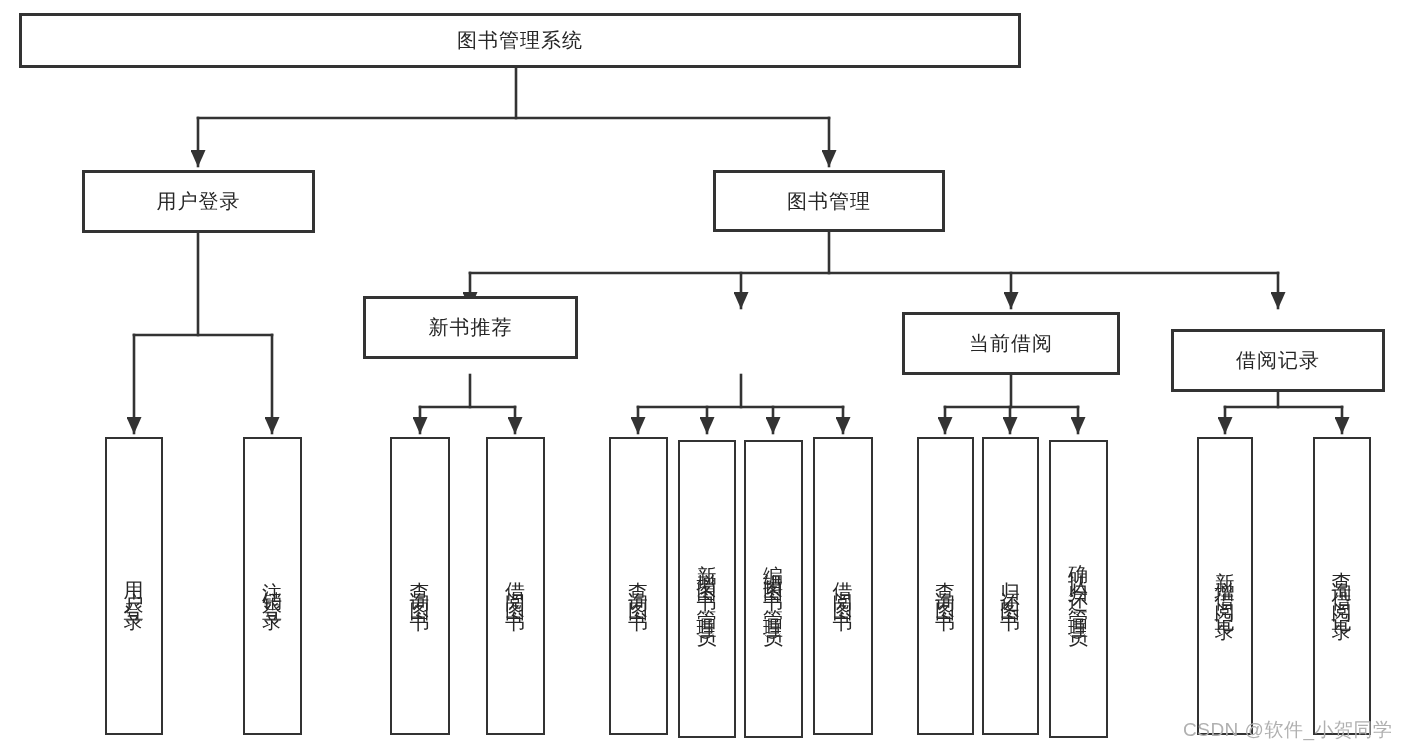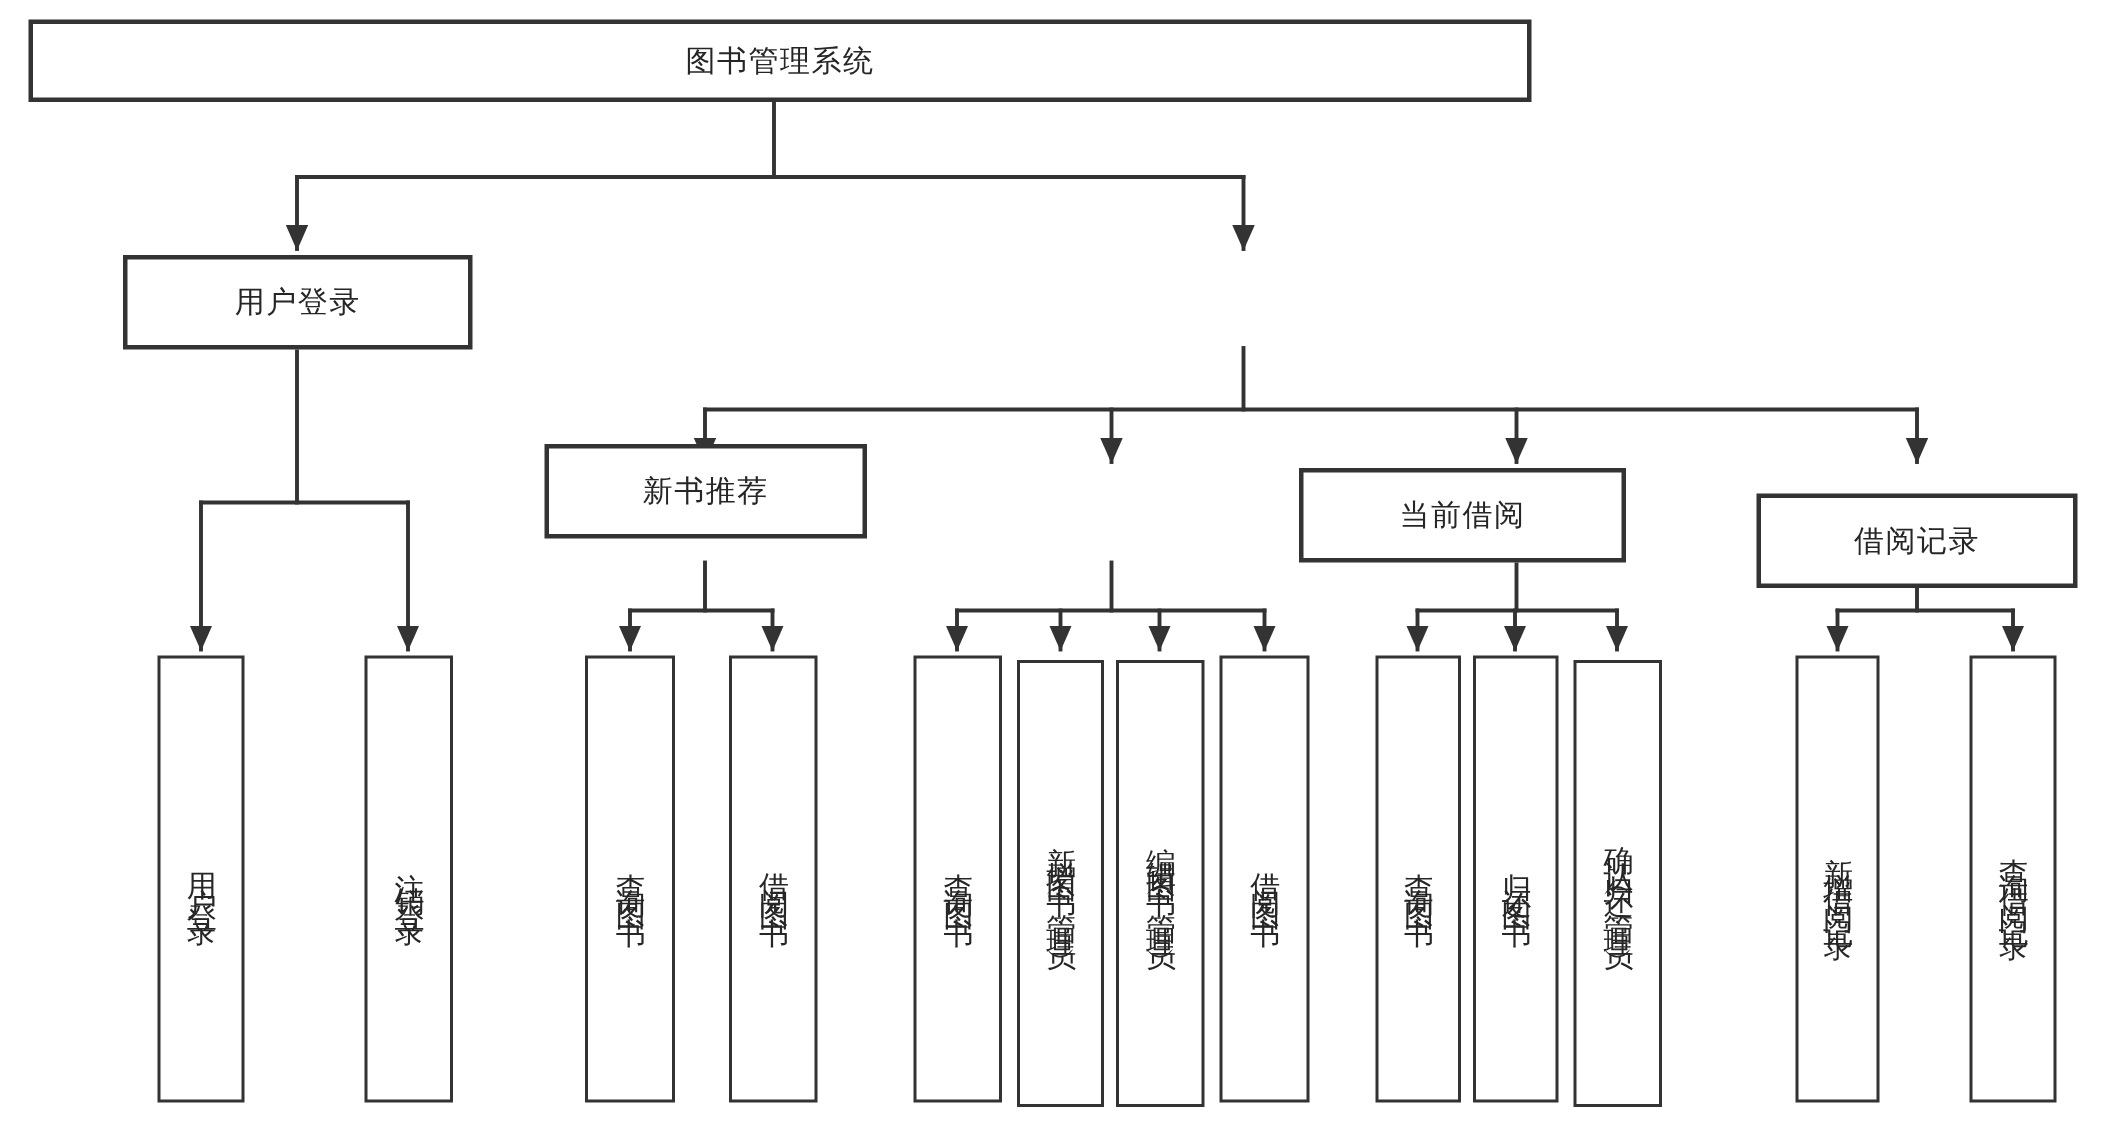--- a/index.html
+++ b/index.html
@@ -118,25 +118,28 @@
     </g>
   </svg>
 
   <div class="node h" style="left:19px; top:13px; width:1002px; height:55px">
     <span class="label">图书管理系统</span>
   </div>
 
   <div class="node h" style="left:82px; top:170px; width:233px; height:63px">
     <span class="label">用户登录</span>
   </div>
+  <div class="node h" style="left:713px; top:170px; width:232px; height:62px">
+    <span class="label">图书管理</span>
+  </div>
 
   <div class="node h" style="left:363px; top:296px; width:215px; height:63px">
     <span class="label">新书推荐</span>
   </div>
-  <div class="node h" style="left:866px; top:312px; width:218px; height:63px">
+  <div class="node h" style="left:902px; top:312px; width:218px; height:63px">
     <span class="label">当前借阅</span>
   </div>
   <div class="node h" style="left:1171px; top:329px; width:214px; height:63px">
     <span class="label">借阅记录</span>
   </div>
 
   <div class="node leaf" style="left:105px; top:437px; width:58px; height:298px">
     <span class="label">用户登录</span>
   </div>
   <div class="node leaf" style="left:243px; top:437px; width:59px; height:298px">
@@ -173,14 +176,15 @@
     <span class="label long">确认归还（管理员）</span>
   </div>
 
   <div class="node leaf" style="left:1197px; top:437px; width:56px; height:298px">
     <span class="label">新增借阅记录</span>
   </div>
   <div class="node leaf" style="left:1313px; top:437px; width:58px; height:298px">
     <span class="label">查询借阅记录</span>
   </div>
 
+  <div class="watermark">CSDN @软件_小贺同学</div>
 
 </div>
 
 </body></html>

